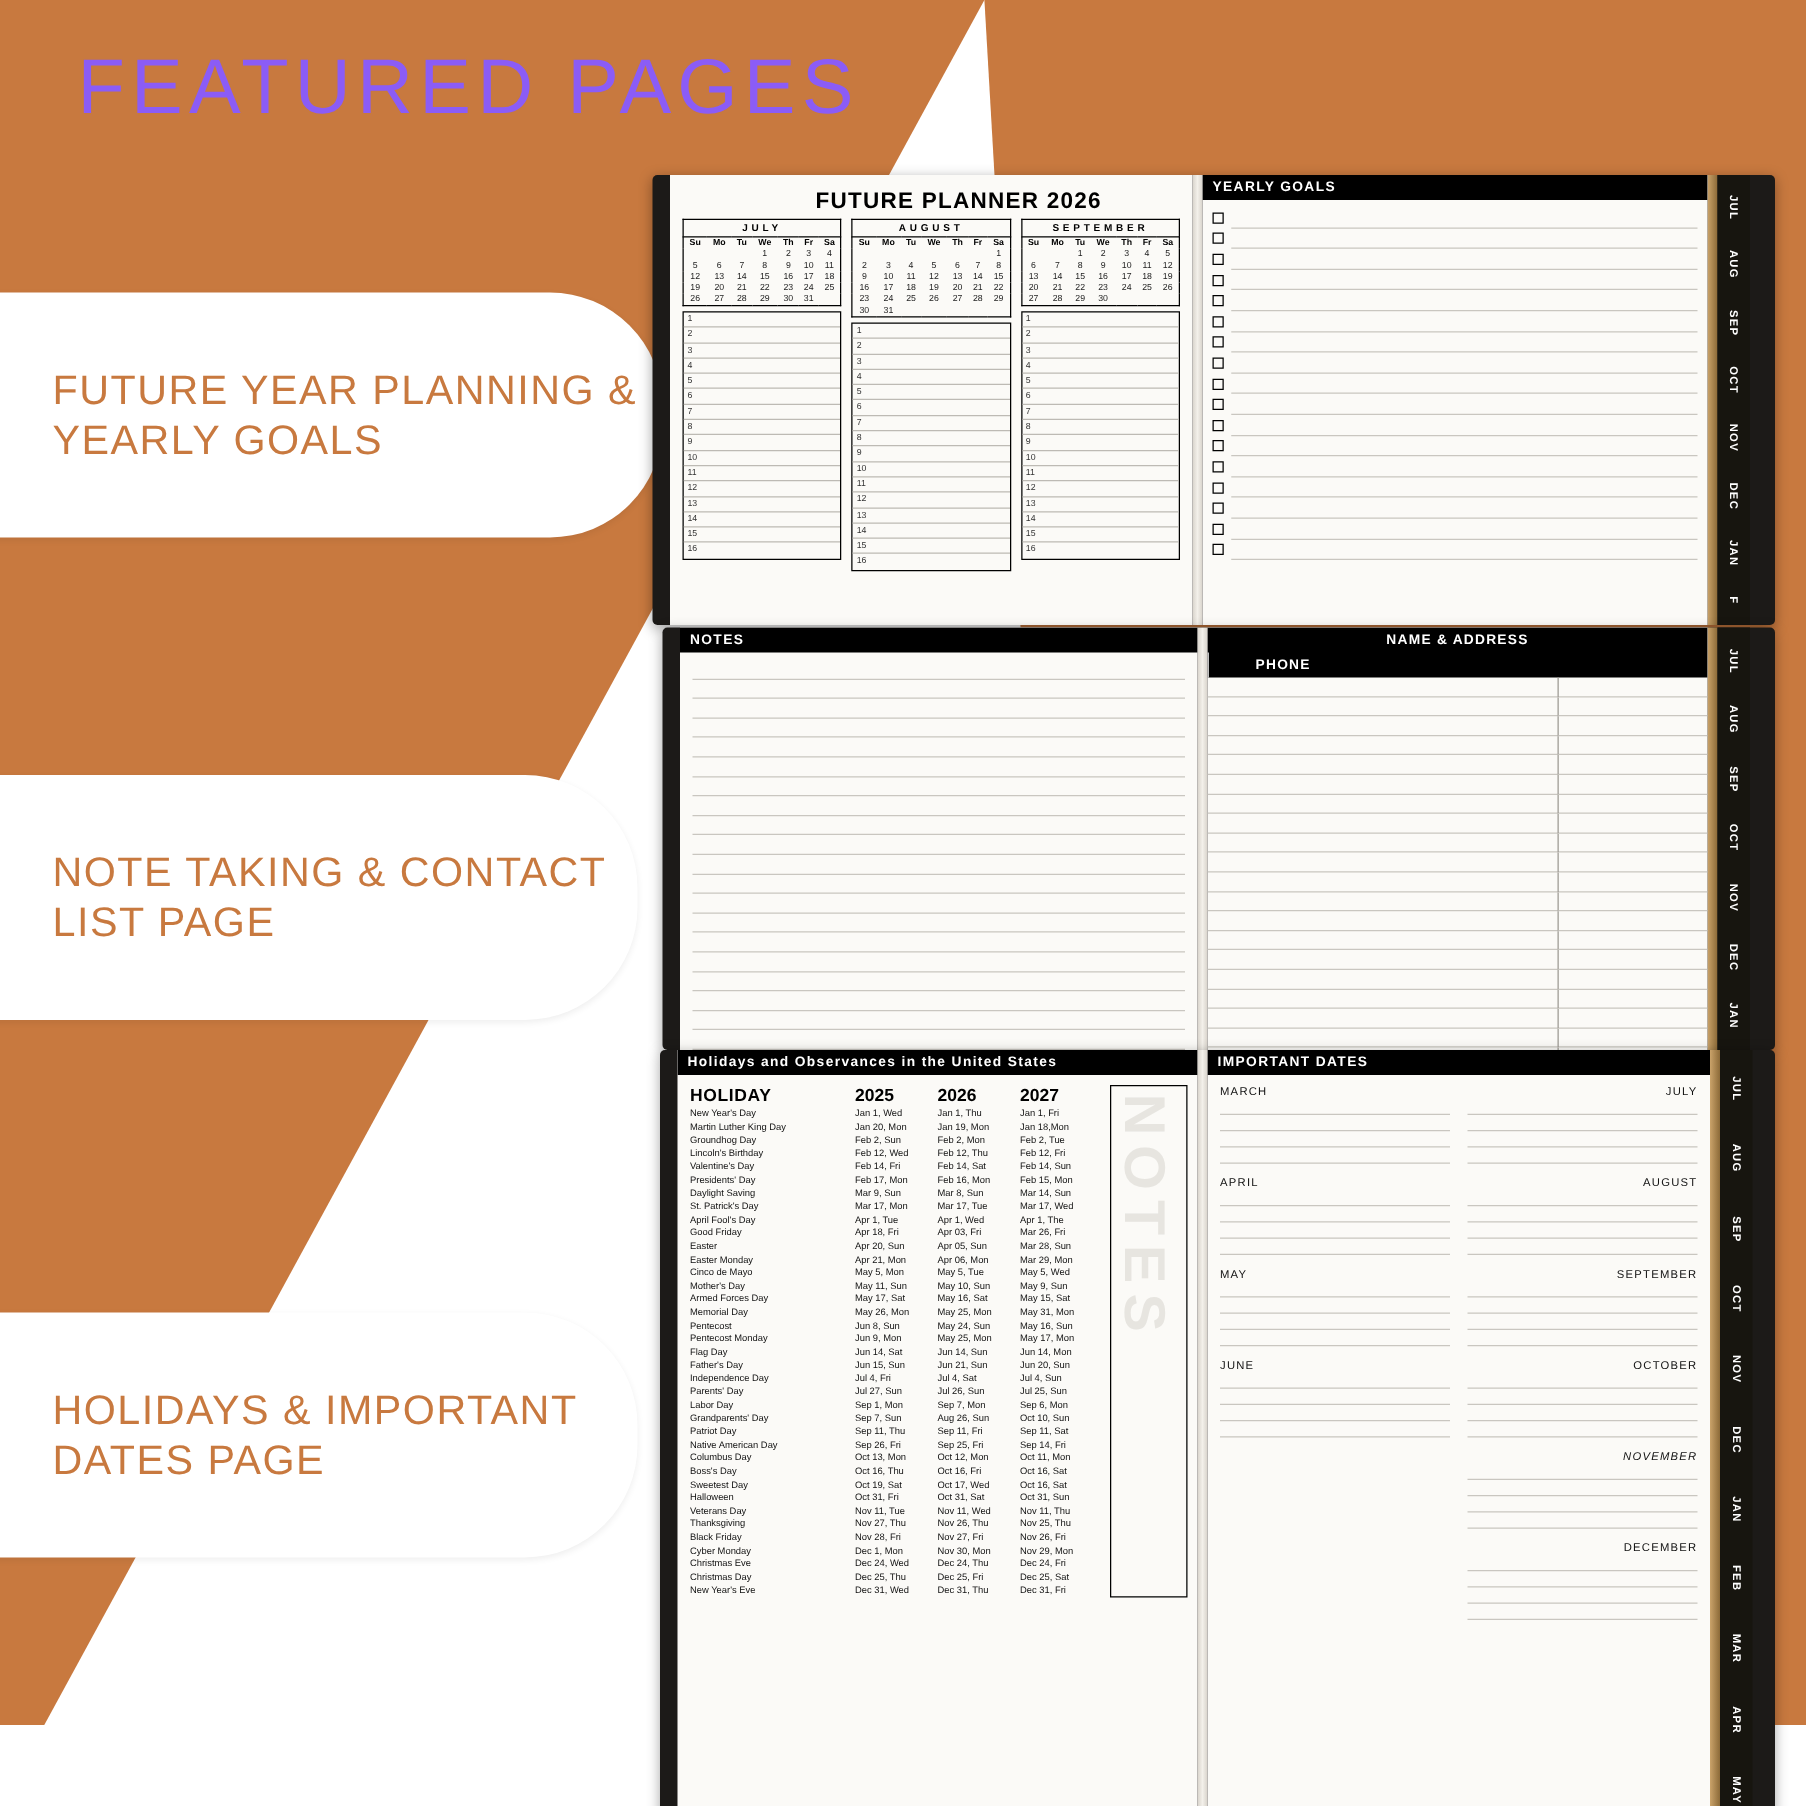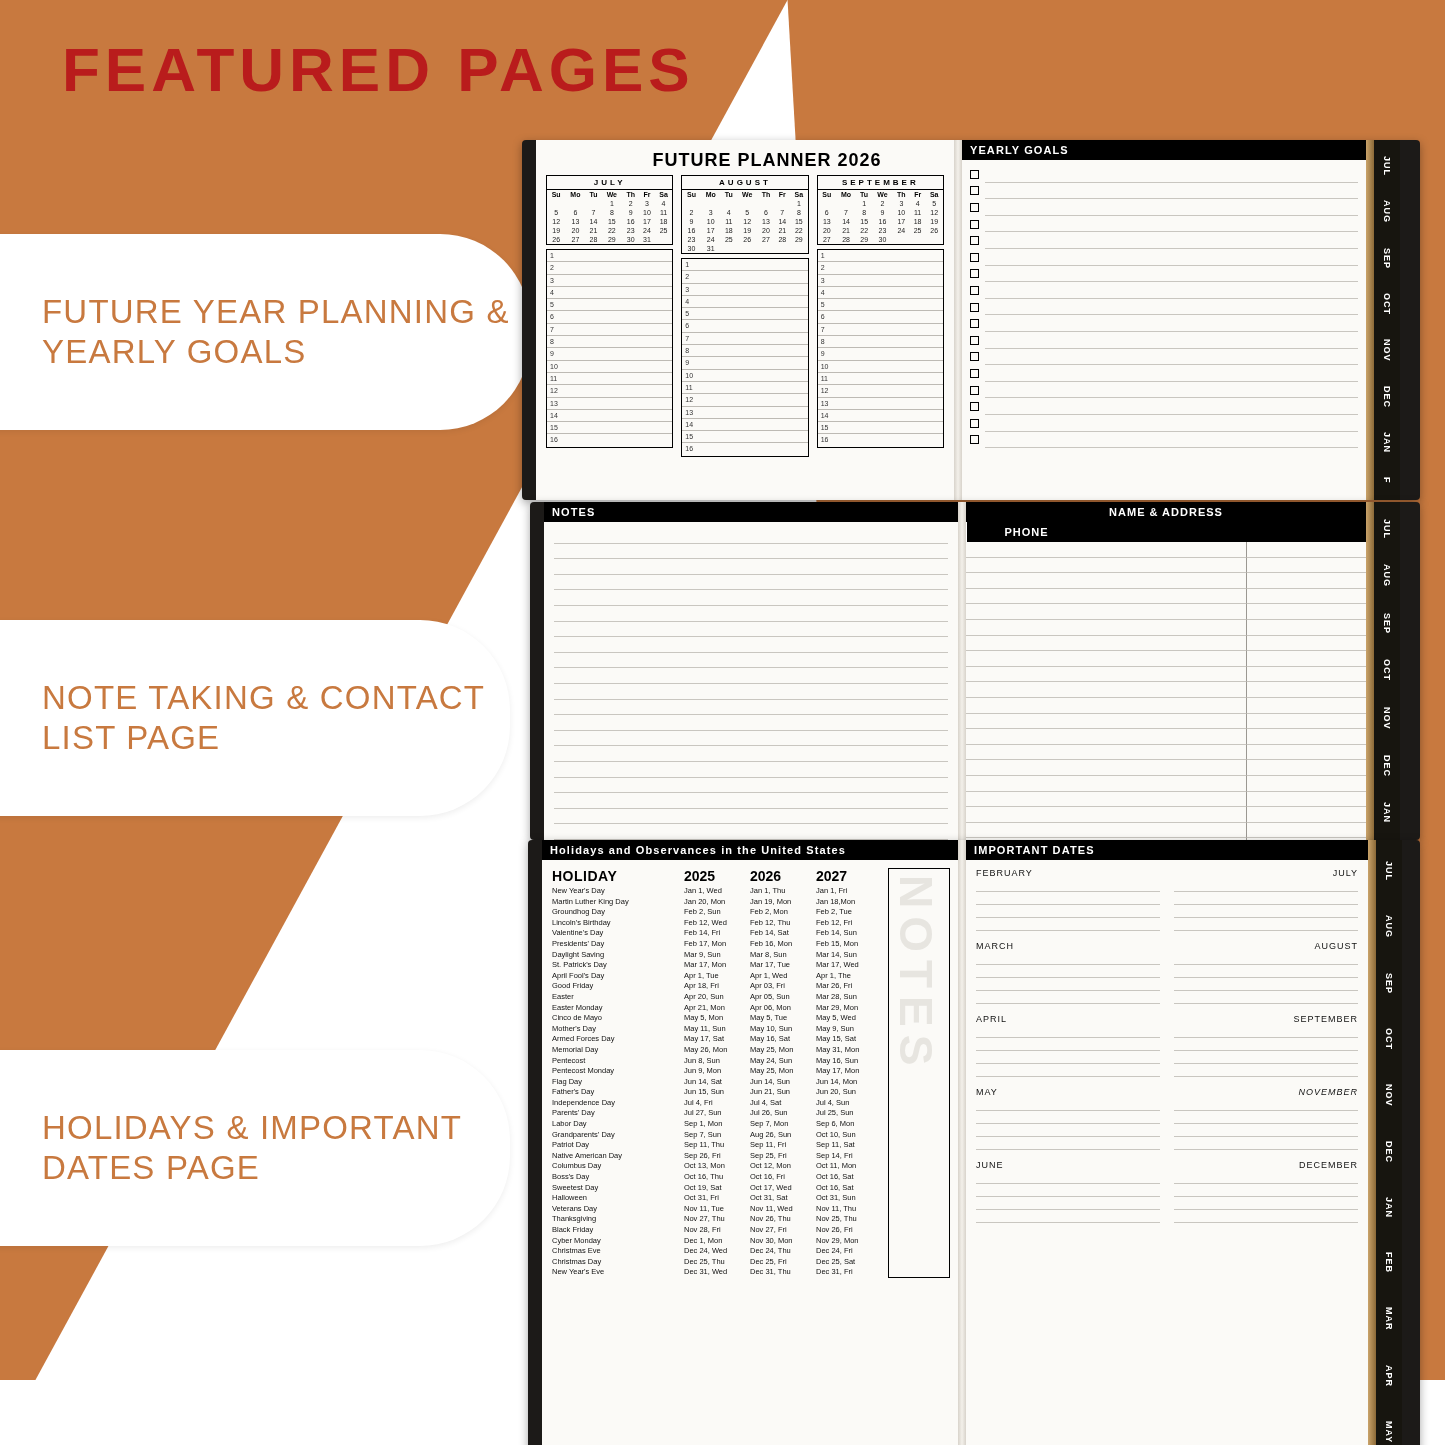--- a/index.html
+++ b/index.html
@@ -23,21 +23,21 @@
     clip-path: polygon(54.5% 0, 100% 0, 100% 95.5%, 60% 95.5%);
   }
   #bg-white-bottom {
     position:absolute; left:0; bottom:0; width:100%; height:4.5%;
     background:#ffffff;
   }
   
   #headline {
     position:absolute; left:62px; top:34px;
     font-size:62px; letter-spacing:5px;
-    color:#b91c1c; font-weight:700;
+    color:#8b5cf6; font-weight:400;
     font-family:"Liberation Sans", sans-serif;
   }
   
   .pill {
     position:absolute;
     background:#ffffff;
     border-top-right-radius:90px;
     border-bottom-right-radius:90px;
     display:flex; align-items:center;
     padding-left:52px;
@@ -910,27 +910,20 @@
     </div>
     <div id="notes-big">NOTES</div>
     <div id="brand"><b>v</b><span>ersight</span></div>
   </div>
   <div class="gutter"></div>
   <div class="page right" style="width:402px">
     <div class="blackbar">IMPORTANT DATES</div>
     <div id="imp-grid">
       <div class="imp-col" id="imp-left">
           <div class="imp-block">
-            <div class="imp-head">FEBRUARY</div>
-            <div class="rule"></div>
-            <div class="rule"></div>
-            <div class="rule"></div>
-            <div class="rule"></div>
-          </div>
-          <div class="imp-block">
             <div class="imp-head">MARCH</div>
             <div class="rule"></div>
             <div class="rule"></div>
             <div class="rule"></div>
             <div class="rule"></div>
           </div>
           <div class="imp-block">
             <div class="imp-head">APRIL</div>
             <div class="rule"></div>
             <div class="rule"></div>
@@ -962,20 +955,27 @@
           </div>
           <div class="imp-block">
             <div class="imp-head" style="justify-content: flex-end;">AUGUST</div>
             <div class="rule"></div>
             <div class="rule"></div>
             <div class="rule"></div>
             <div class="rule"></div>
           </div>
           <div class="imp-block">
             <div class="imp-head" style="justify-content: flex-end;">SEPTEMBER</div>
+            <div class="rule"></div>
+            <div class="rule"></div>
+            <div class="rule"></div>
+            <div class="rule"></div>
+          </div>
+          <div class="imp-block">
+            <div class="imp-head" style="justify-content: flex-end;">OCTOBER</div>
             <div class="rule"></div>
             <div class="rule"></div>
             <div class="rule"></div>
             <div class="rule"></div>
           </div>
           <div class="imp-block">
             <div class="imp-head" style="justify-content: flex-end; font-style: italic;">NOVEMBER</div>
             <div class="rule"></div>
             <div class="rule"></div>
             <div class="rule"></div>

